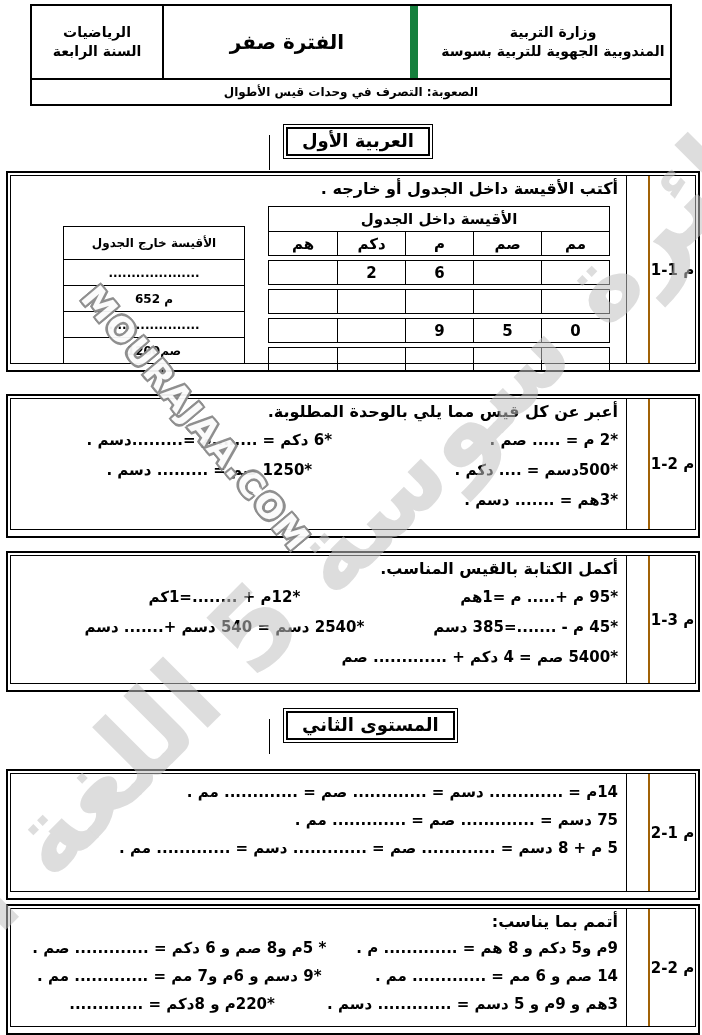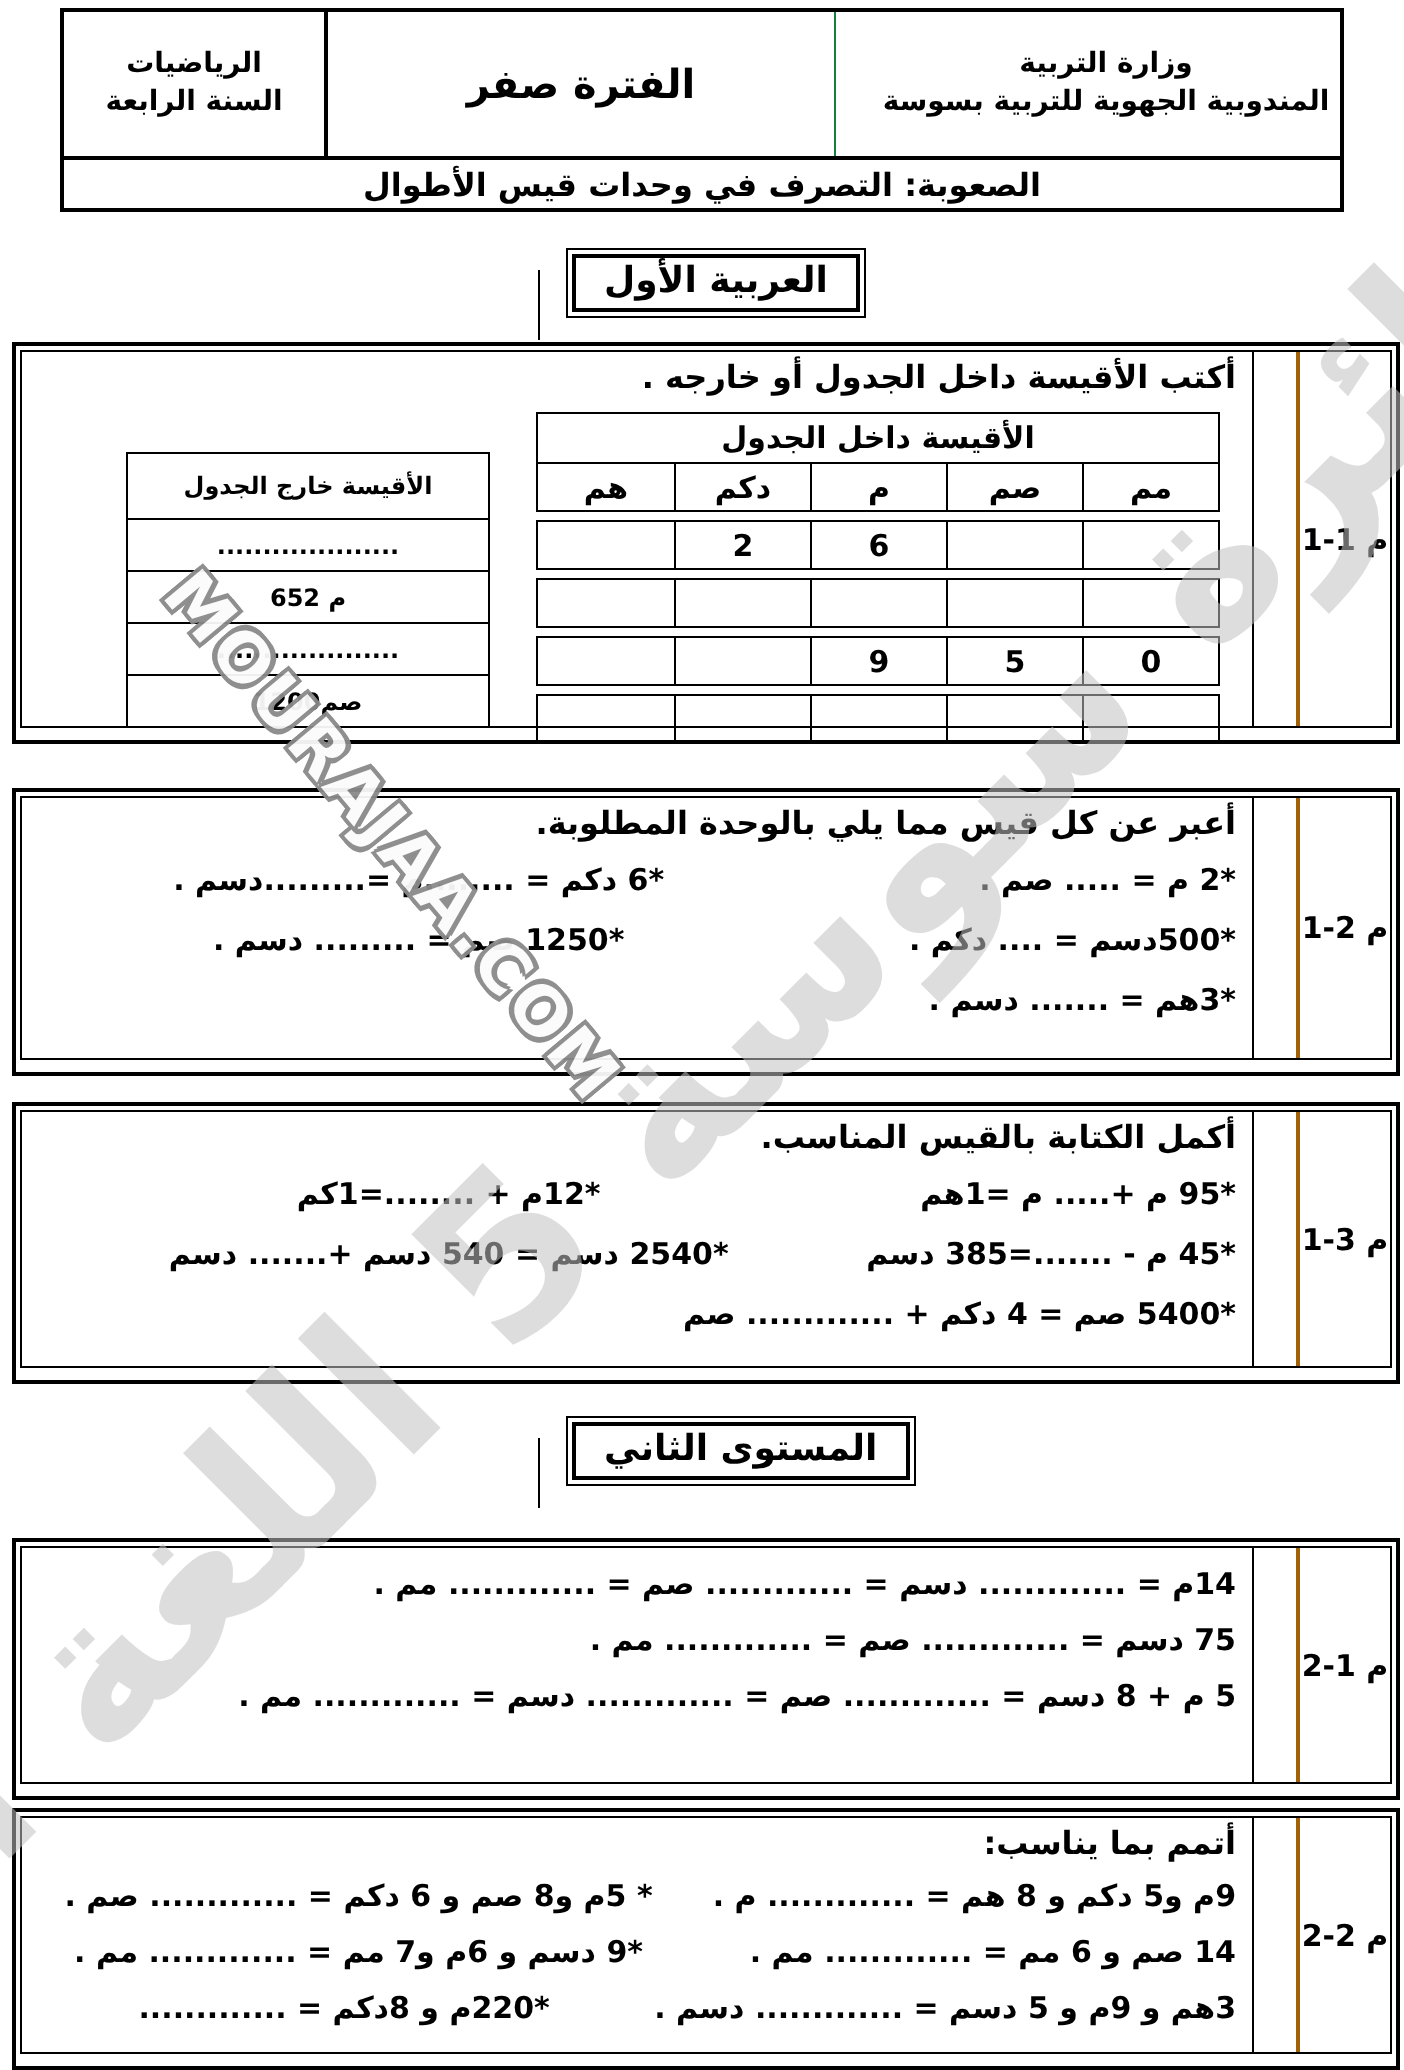--- a/index.html
+++ b/index.html
@@ -5,24 +5,24 @@
   html,body{margin:0;padding:0;}
   body{
     width:702px;height:1035px;position:relative;overflow:hidden;
     background:#fff;color:#000;
     font-family:"DejaVu Sans",sans-serif;font-weight:bold;
   }
   
   .header{position:absolute;left:30px;top:4px;width:638px;border:2px solid #000;background:#fff;}
   .header-top{display:flex;direction:rtl;height:72px;}
   .hcell{display:flex;flex-direction:column;justify-content:center;align-items:center;text-align:center;font-size:14px;line-height:1.35;padding:2px 4px;}
-  .hcell-ministry{width:226px;border-left:1px solid #15803d;padding-left:22px;}
+  .hcell-ministry{width:226px;border-left:8px solid #15803d;padding-left:22px;}
   .hcell-period{flex:1;border-left:2px solid #000;font-size:20px;}
   .hcell-subject{width:122px;}
-  .header-bottom{border-top:2px solid #000;height:24px;display:flex;align-items:center;justify-content:center;font-size:16px;}
+  .header-bottom{border-top:2px solid #000;height:24px;display:flex;align-items:center;justify-content:center;font-size:12px;}
   
   .lvl{position:absolute;border:1px solid #000;padding:2px;background:#fff;z-index:2;}
   .lvl-in{border:2px solid #000;padding:1px 14px 3px 14px;font-size:18px;white-space:nowrap;}
   .lvl::before{content:"";position:absolute;left:-15px;top:10px;width:1px;height:105%;background:#000;}
   .lvl1{left:283px;top:124px;}
   .lvl2{left:283px;top:708px;}
   
   .ex{position:absolute;left:6px;width:690px;border:2px solid #000;background:transparent;z-index:1;}
   .ex-inner{border:1px solid #000;margin:2px;display:flex;direction:rtl;}
   .ex-label{width:45px;border-left:2px solid #a16207;margin-left:21px;display:flex;align-items:center;justify-content:center;font-size:15px;}

